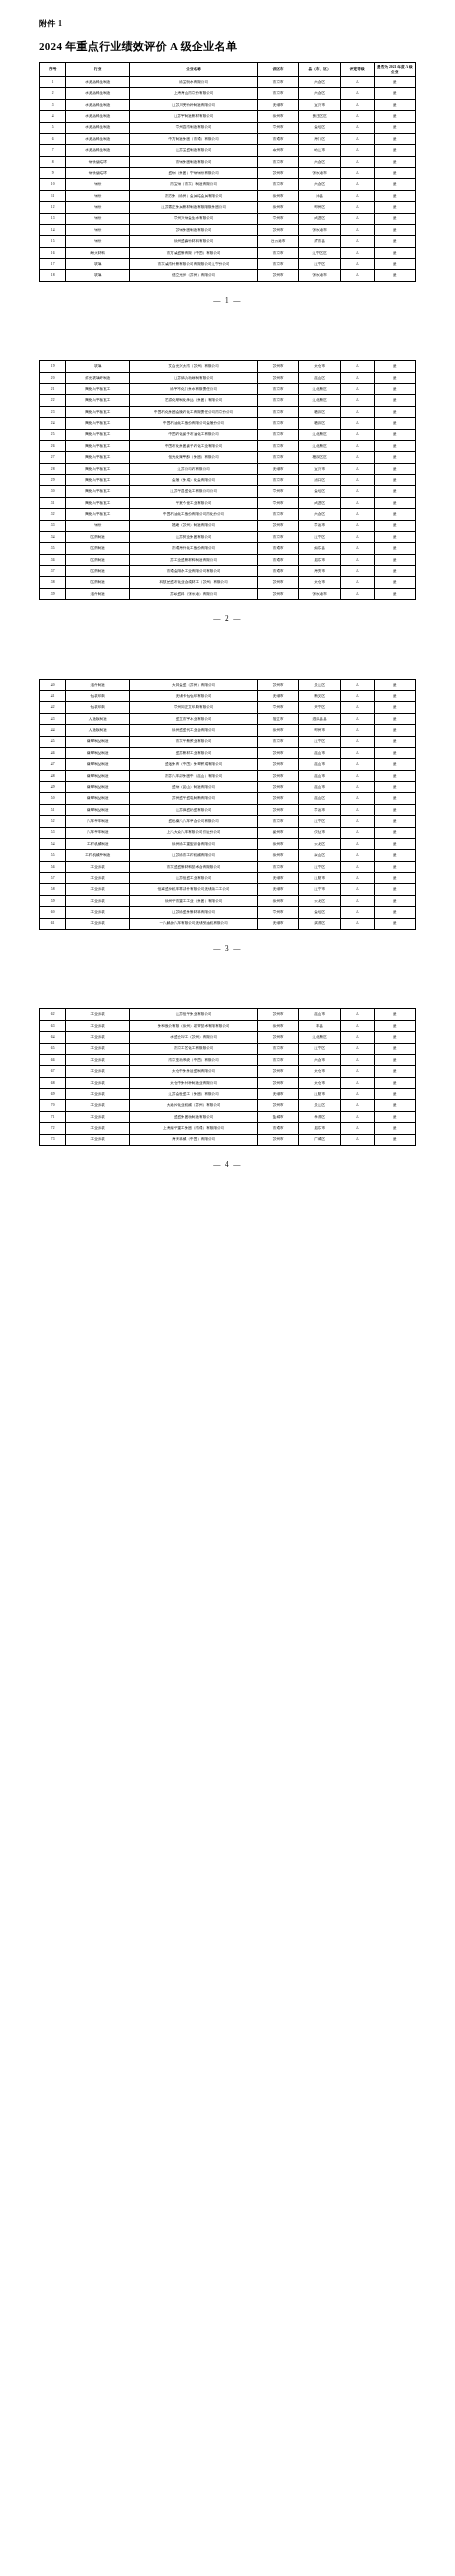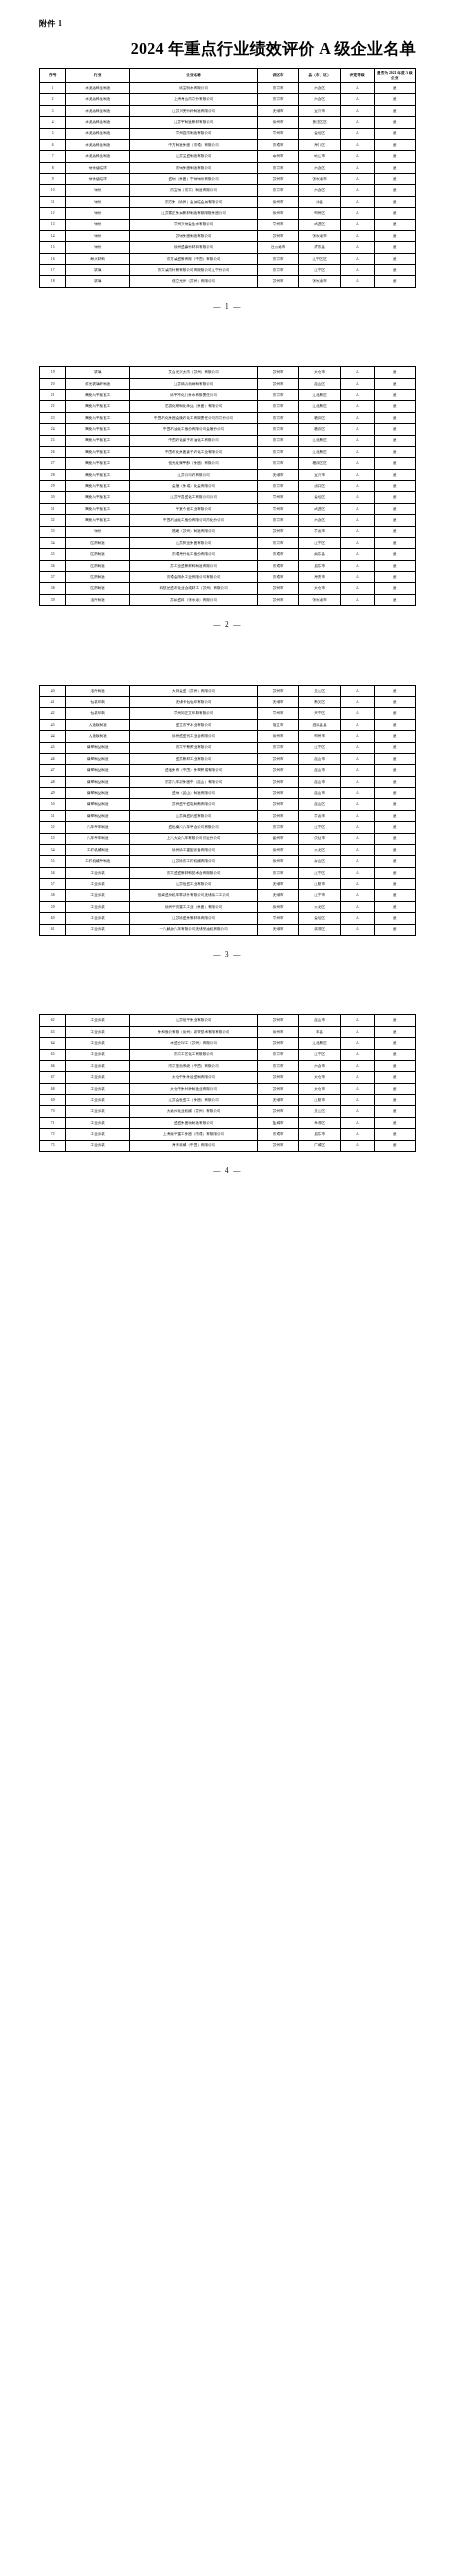--- a/index.html
+++ b/index.html
@@ -20,22 +20,22 @@
   }
   .page-1 { padding-top: 18px; }
   .page-n { padding-top: 23.5px; }
   .attach-label {
     font-size: 8px;
     font-weight: bold;
     letter-spacing: 0.3px;
     margin-bottom: 9.7px;
   }
   .doc-title {
-    text-align: right;
-    font-size: 16px;
+    text-align: left;
+    font-size: 11px;
     font-weight: bold;
     letter-spacing: 0.3px;
     margin: 0 0 8.3px 0;
   }
   table.tbl {
     border-collapse: collapse;
     width: 100%;
     table-layout: fixed;
   }
   table.tbl td, table.tbl th {

